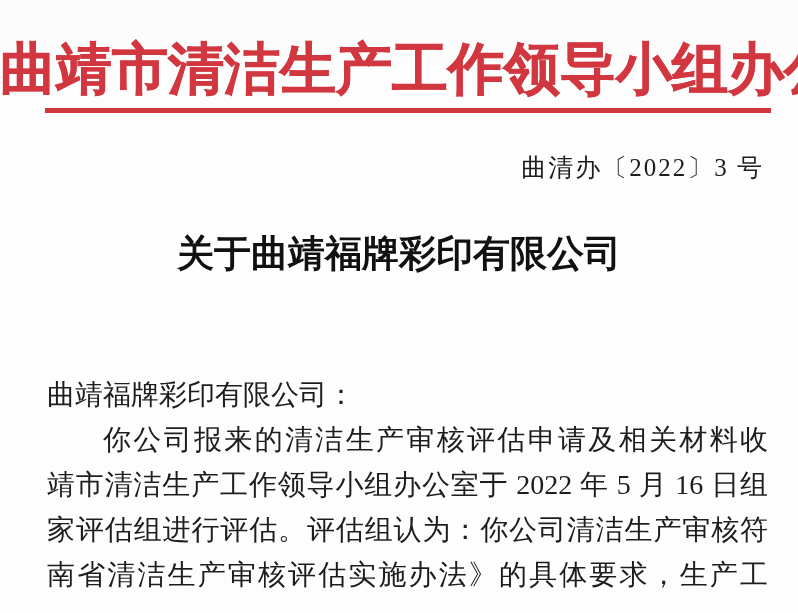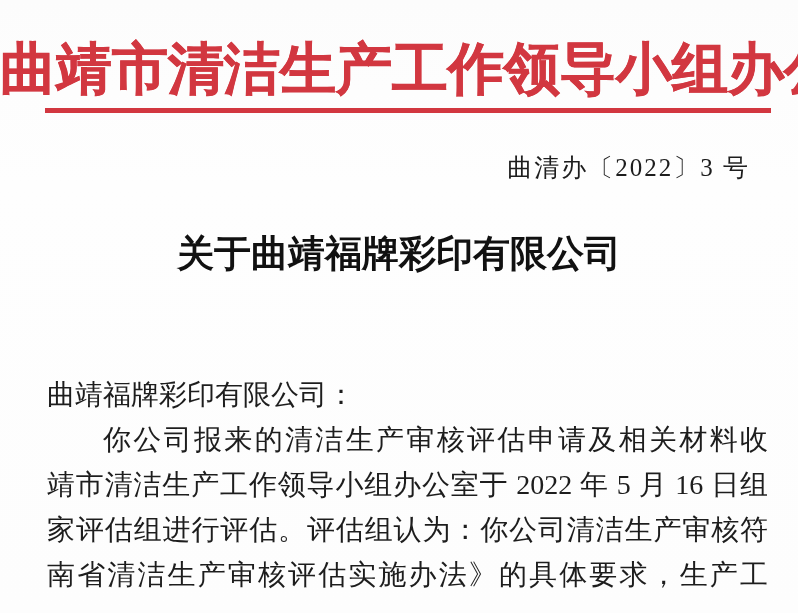--- a/index.html
+++ b/index.html
@@ -40,21 +40,21 @@
     height: 5px;
     background: #d23740;
   }
 
   
   .doc-number {
     position: absolute;
     top: 151px;
     left: 0;
     width: 100%;
-    padding-right: 48px;
+    padding-right: 34px;
     box-sizing: border-box;
     text-align: right;
     font-size: 25px;
     color: #1d1d1d;
     letter-spacing: 2px;
   }
 
   
   .doc-title {
     position: absolute;

